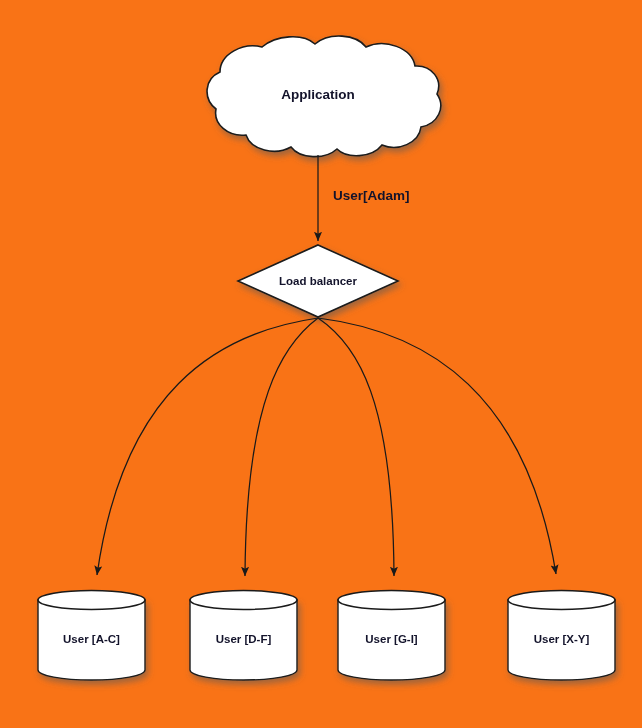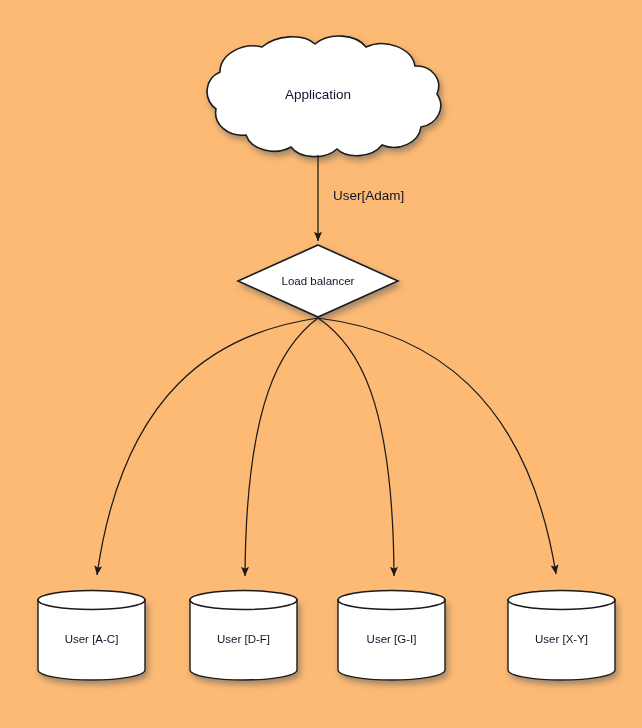--- a/index.html
+++ b/index.html
@@ -7,22 +7,23 @@
     padding: 0;
     background: #ffffff;
   }
   body {
     font-family: "Liberation Sans", sans-serif;
   }
   #canvas {
     position: relative;
     width: 642px;
     height: 728px;
-    background: #fdba74;
+    background: #f97316;
     overflow: hidden;
+    font-weight: bold;
   }
   #diagram-svg {
     position: absolute;
     top: 0;
     left: 0;
     width: 642px;
     height: 728px;
   }
   .node-label {
     fill: #13132b;

